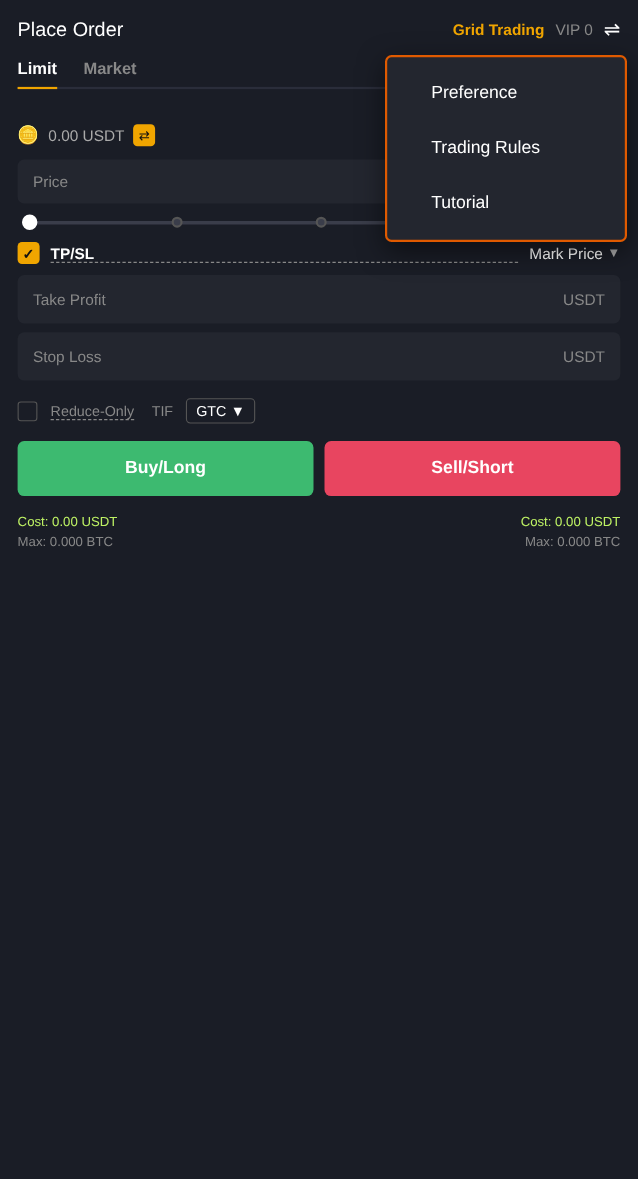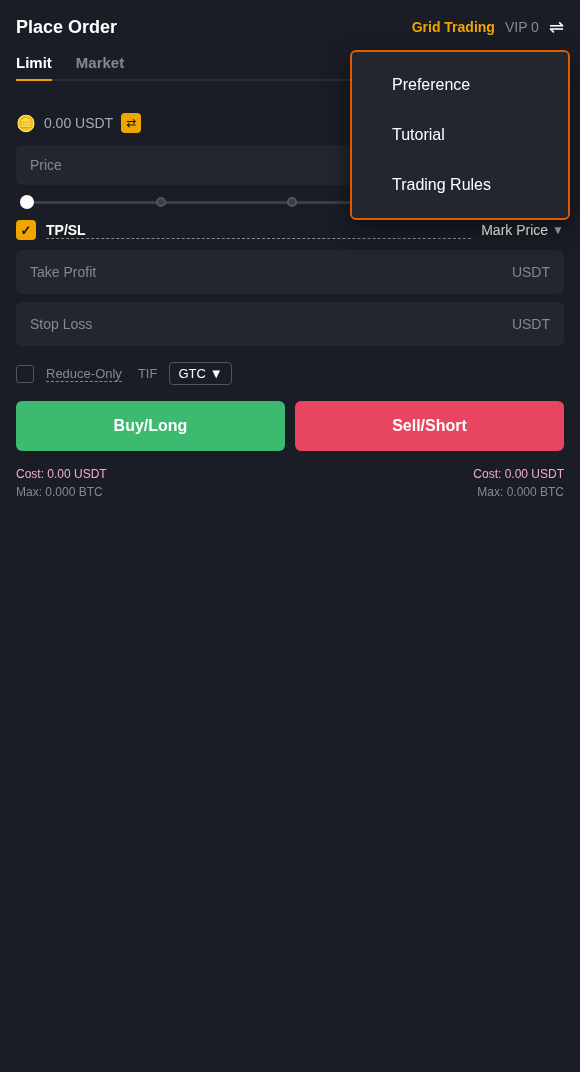--- a/index.html
+++ b/index.html
@@ -20,21 +20,21 @@
 
     
     .header {
       display: flex;
       align-items: center;
       justify-content: space-between;
       margin-bottom: 16px;
     }
     .header-title {
       font-size: 18px;
-      font-weight: 700;
+      font-weight: 400;
       color: #fff;
     }
     .header-right {
       display: flex;
       align-items: center;
       gap: 10px;
     }
     .grid-trading-label {
       color: #f0a500;
       font-size: 14px;
@@ -326,21 +326,21 @@
       display: flex;
       justify-content: space-between;
       margin-bottom: 6px;
     }
     .cost-item {
       display: flex;
       flex-direction: column;
       gap: 4px;
     }
     .cost-label {
-      color: #f9a8d4;
+      color: #bef264;
       font-size: 12px;
     }
     .cost-value {
       color: #888;
       font-size: 12px;
     }
   </style>
 </head>
 <body>
 
@@ -350,22 +350,22 @@
     <span class="header-title">Place Order</span>
     <div class="header-right">
       <span class="grid-trading-label">Grid Trading</span>
       <span class="vip-label">VIP 0</span>
       <span class="settings-icon">⇌</span>
     </div>
   </div>
 
   <div class="dropdown-overlay">
     <div class="dropdown-item active">Preference</div>
+    <div class="dropdown-item">Trading Rules</div>
     <div class="dropdown-item">Tutorial</div>
-    <div class="dropdown-item">Trading Rules</div>
   </div>
 
   <div class="tabs">
     <div class="tab active">Limit</div>
     <div class="tab">Market</div>
   </div>
 
   <div class="balance-row">
     <span class="wallet-icon">🪙</span>
     <span>0.00 USDT</span>

